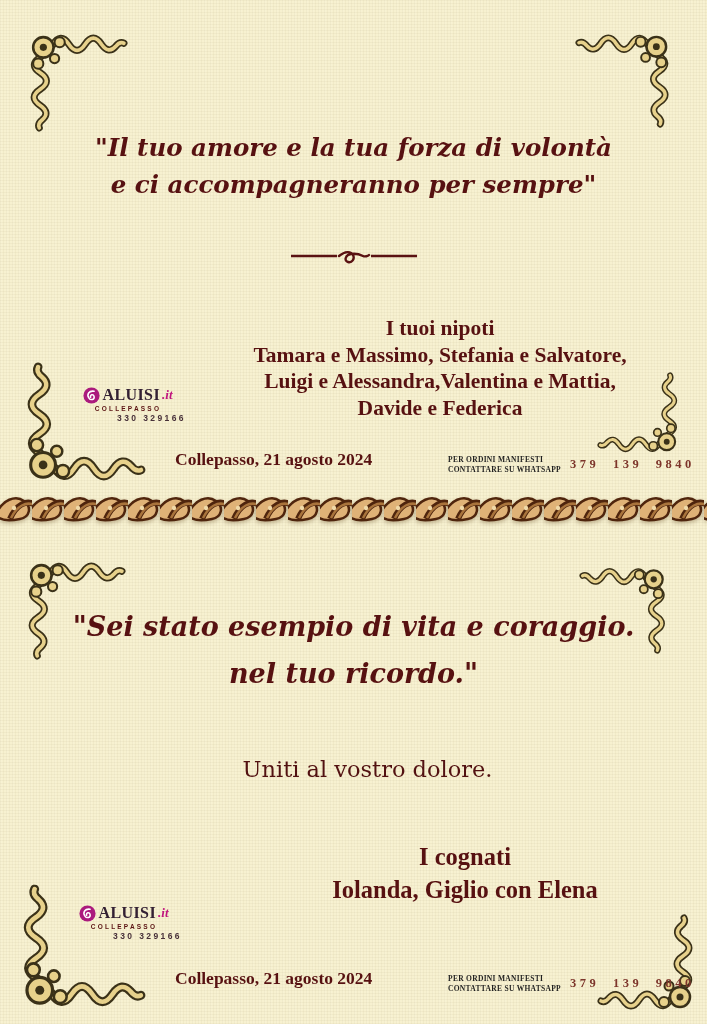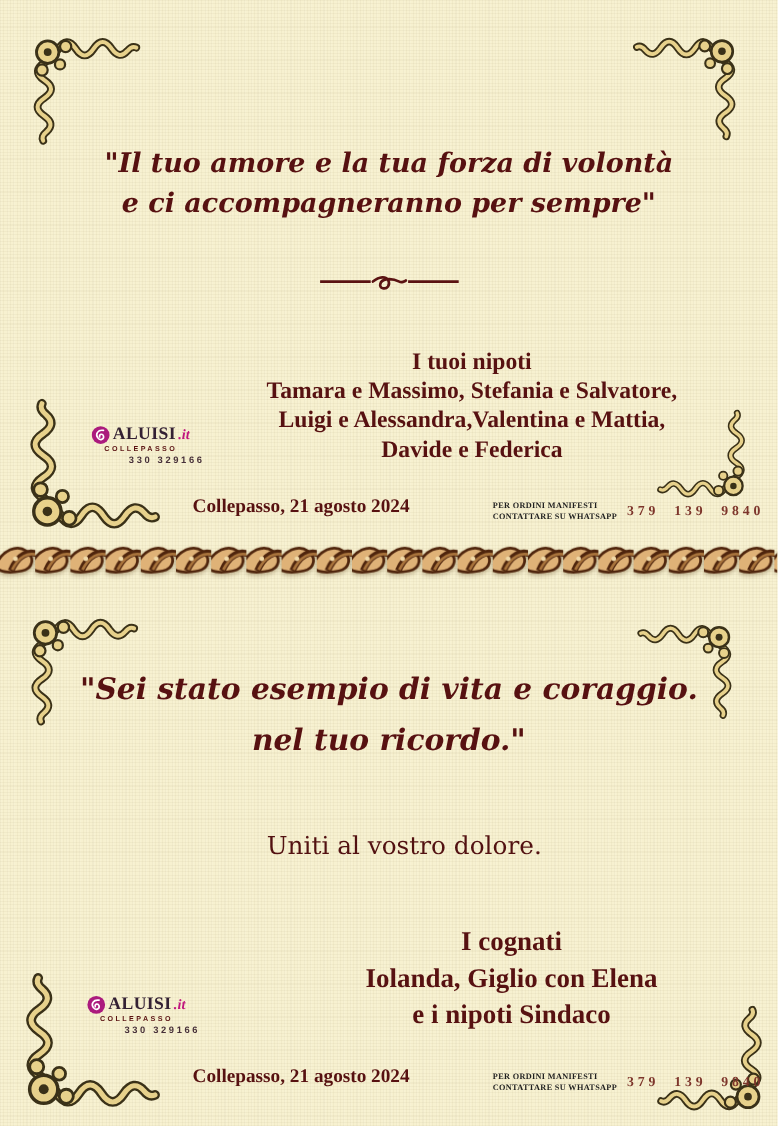--- a/index.html
+++ b/index.html
@@ -23,21 +23,21 @@
     left:0;right:0;text-align:center;
     font-style:italic;font-weight:bold;color:#571111;
   }
   .quote-1{top:129px;font-size:24.5px;line-height:37px;}
   .quote-2{top:603px;font-size:27px;line-height:47px;}
   .scroll-divider{left:0;right:0;top:246px;text-align:center;}
   .signature{
     text-align:center;color:#571111;font-weight:bold;
     font-family:"Liberation Serif", serif;
   }
-  .signature-1{left:164px;width:530px;top:315px;font-size:21.5px;line-height:26.5px;}
+  .signature-1{left:175px;width:530px;top:315px;font-size:21.5px;line-height:26.5px;}
   .signature-2{left:230px;width:470px;top:840px;font-size:24.5px;line-height:33px;}
   .condolence{
     left:0;right:0;top:756px;text-align:center;
     font-size:22.5px;color:#521111;font-family:"DejaVu Serif", serif;padding-left:28px;
   }
   .dateline{
     color:#571111;font-weight:bold;
     font-family:"Liberation Serif", serif;font-size:17.5px;
   }
   .dateline-1{left:175px;width:350px;top:449px;}
@@ -181,21 +181,20 @@
     <div class="abs quote quote-2">
       <div>"Sei stato esempio di vita e coraggio.</div>
       <div>nel tuo ricordo."</div>
     </div>
 
     <div class="abs condolence">Uniti al vostro dolore.</div>
 
     <div class="abs signature signature-2">
       <div>I cognati</div>
       <div>Iolanda, Giglio con Elena</div>
-      <div>e i nipoti Sindaco</div>
     </div>
 
     <div class="abs dateline dateline-2">Collepasso, 21 agosto 2024</div>
 
     <div class="abs ad ad-2">
       <div class="ad-small">
         <div>PER ORDINI MANIFESTI</div>
         <div>CONTATTARE SU WHATSAPP</div>
       </div>
       <div class="ad-phone">379 139 9840</div>

